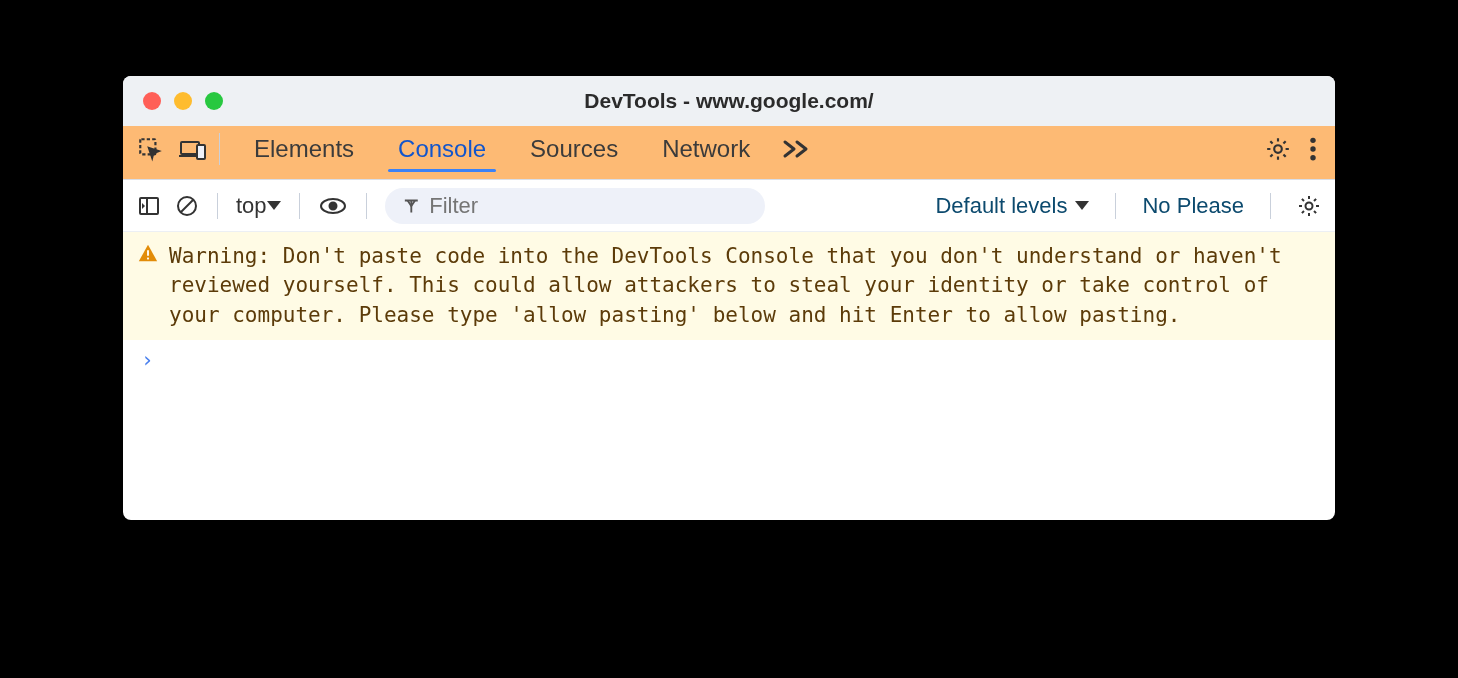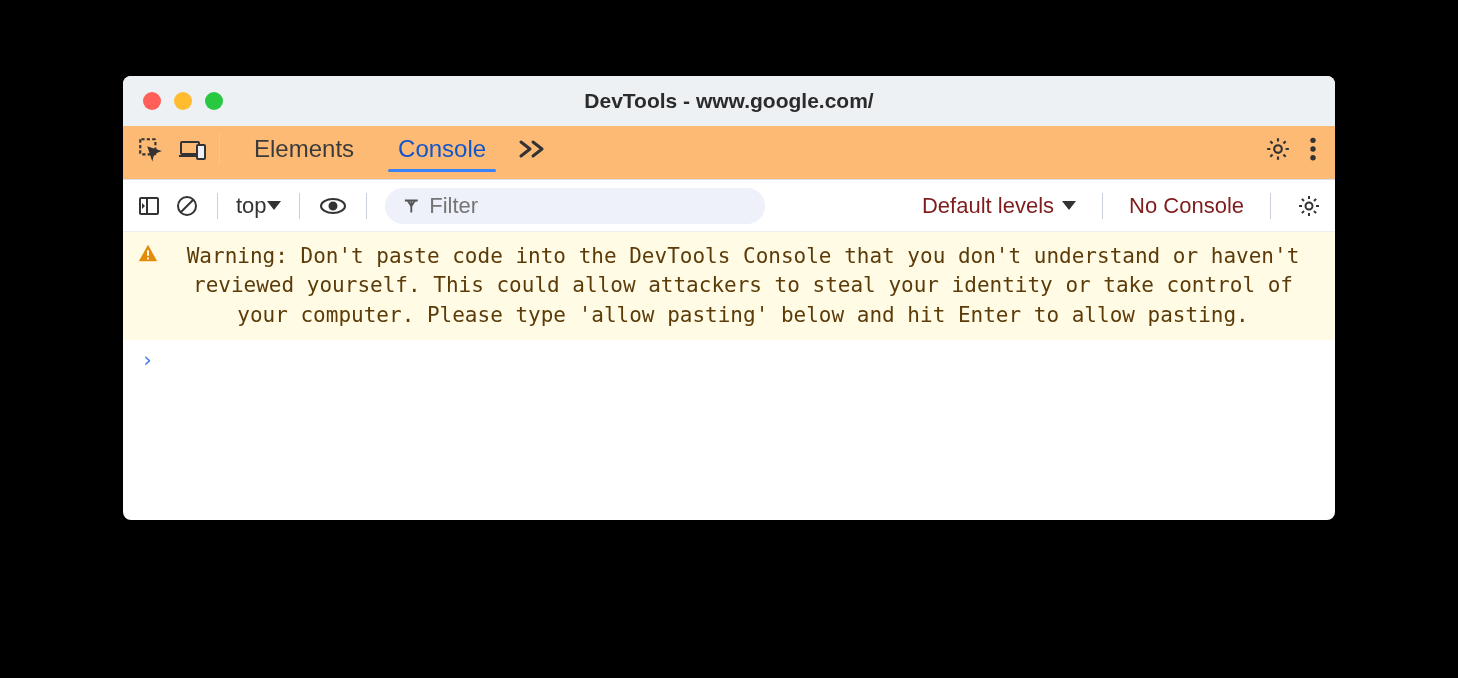--- a/index.html
+++ b/index.html
@@ -128,39 +128,38 @@
       border: none;
       background: transparent;
       outline: none;
       font-size: 22px;
       color: #444;
       width: 100%;
     }
     .toolbar-spacer { flex: 1; }
     .levels, .issues {
       font-size: 22px;
-      color: #7f1d1d;
+      color: #0c4a6e;
       display: flex;
       align-items: center;
       gap: 8px;
     }
     .warning-row {
       background: #fffbe5;
       padding: 10px 18px 10px 14px;
       display: flex;
       align-items: flex-start;
       gap: 10px;
     }
     .warn-icon svg { display: block; }
     .warn-text {
       font-family: Menlo, Consolas, monospace;
       font-size: 21px;
       color: #5c3b09;
       line-height: 1.4;
-      text-align: center;
     }
     .prompt-row {
       padding: 8px 18px;
       display: flex;
       align-items: flex-start;
     }
     .prompt-chevron {
       color: #4a80ee;
       font-family: Menlo, Consolas, monospace;
       font-size: 21px;
@@ -193,20 +192,22 @@
           <rect x="2" y="5" width="18" height="12" rx="1"></rect>
           <line x1="0" y1="19" x2="22" y2="19"></line>
           <rect x="18" y="8" width="8" height="14" rx="1" fill="#eef1f9"></rect>
         </svg>
       </span>
     </div>
     <div class="divider-v"></div>
 
     <div class="tab">Elements</div>
     <div class="tab active">Console</div>
+    <div class="tab">Sources</div>
+    <div class="tab">Network</div>
 
     <span class="icon-btn chevrons" style="margin-left:10px;">
       <svg width="30" height="22" viewBox="0 0 30 22" fill="none" stroke="#333" stroke-width="3" stroke-linecap="round" stroke-linejoin="round">
         <polyline points="3,4 12,11 3,18"></polyline>
         <polyline points="15,4 24,11 15,18"></polyline>
       </svg>
     </span>
 
     <div class="tabs-spacer"></div>
 
@@ -273,21 +274,21 @@
     <div class="levels">
       <span>Default levels</span>
       <svg width="14" height="10" viewBox="0 0 14 10" fill="#333">
         <polygon points="0,0 14,0 7,9"></polygon>
       </svg>
     </div>
 
     <div class="divider-v" style="height:26px;margin:0 12px;"></div>
 
     <div class="issues">
-      <span>No Console</span>
+      <span>No Please</span>
     </div>
 
     <div class="divider-v" style="height:26px;margin:0 12px;"></div>
 
     <span class="icon-btn gear">
       <svg width="24" height="24" viewBox="0 0 24 24" fill="none" stroke="#333" stroke-width="2">
         <circle cx="12" cy="12" r="3.5"></circle>
         <path d="M12 2 L12 5 M12 19 L12 22 M2 12 L5 12 M19 12 L22 12 M4.9 4.9 L7 7 M17 17 L19.1 19.1 M4.9 19.1 L7 17 M17 7 L19.1 4.9"></path>
       </svg>
     </span>

